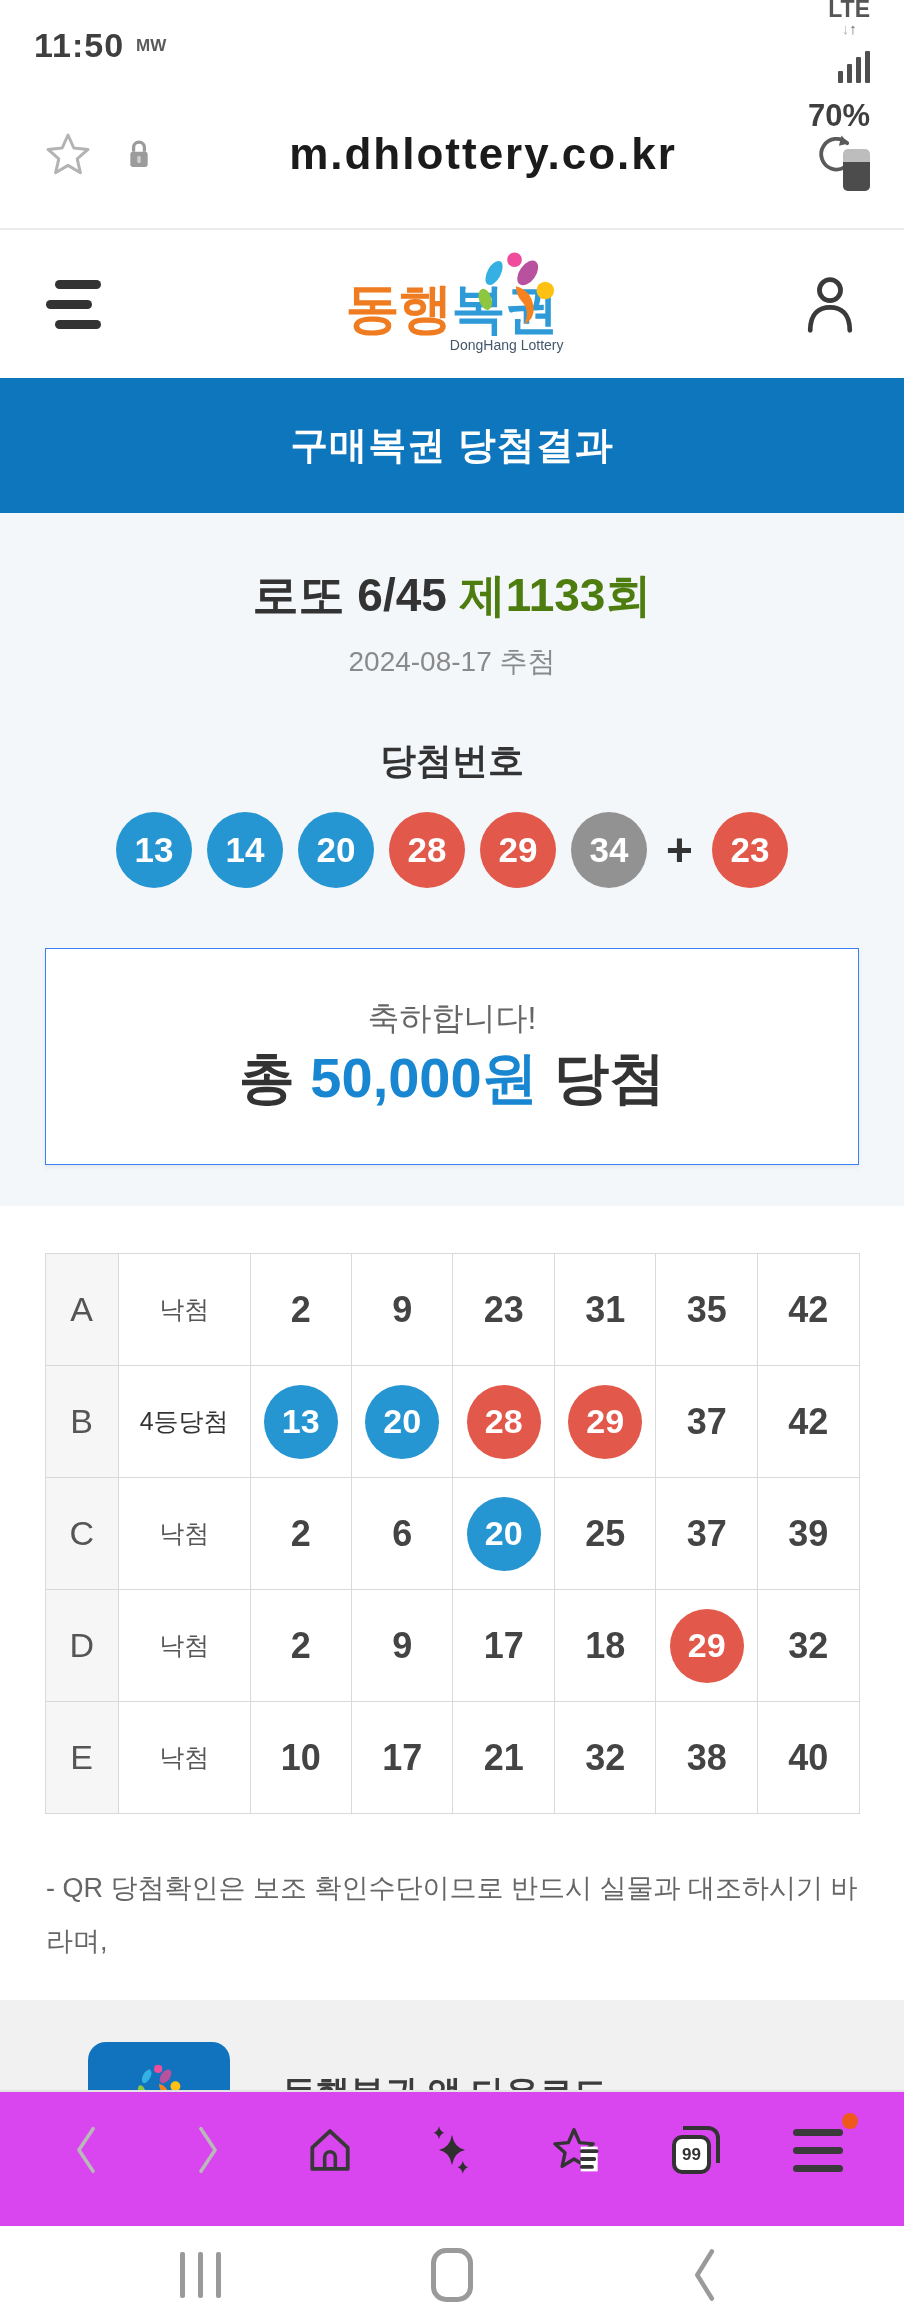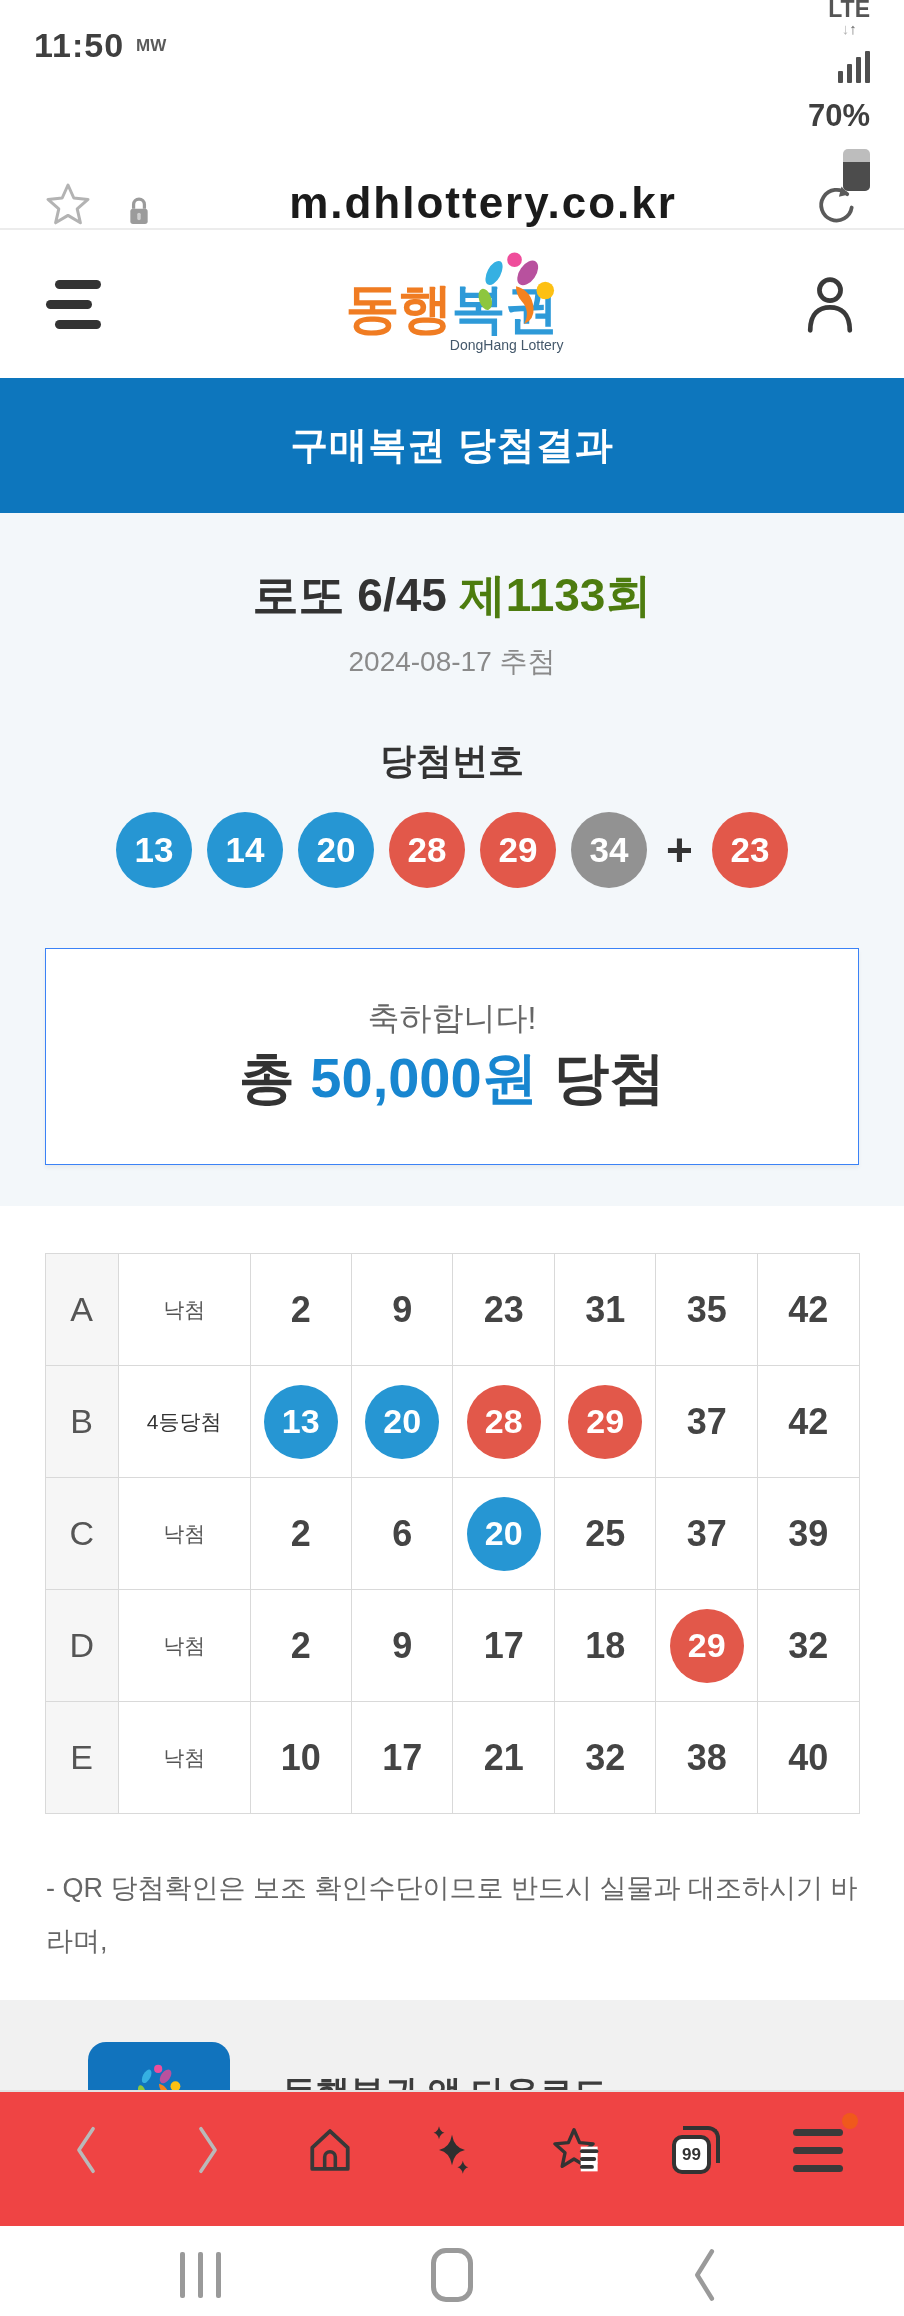--- a/index.html
+++ b/index.html
@@ -19,21 +19,21 @@
   .lte-top { font-size:23px; font-weight:800; color:#555; }
   .lte-arrows { font-size:15px; margin-top:0; }
   .arr-dn { color:#b5b5b5; } .arr-up { color:#707070; }
   .sigbars { display:flex; align-items:flex-end; gap:4px; height:32px; }
   .sigbars i { display:block; width:5px; background:#4f4f4f; border-radius:1px; }
   .sb-batt-pct { font-size:31px; font-weight:700; color:#3f3f3f; }
   .battery { width:27px; height:42px; border-radius:5px; background:#bdbdbd; position:relative; overflow:hidden; }
   .battery:before { content:""; position:absolute; left:0; bottom:0; width:100%; height:70%; background:#4c4c4c; }
 
   
-  .url-bar { height:150px; display:flex; align-items:flex-end; padding:0 44px; border-bottom:2px solid #ececec; }
+  .url-bar { height:150px; display:flex; align-items:center; padding:0 44px; border-bottom:2px solid #ececec; }
   .url-text { flex:1; text-align:center; font-size:44px; font-weight:800; color:#1b1b1b; letter-spacing:2px; }
   .icon-btn { display:flex; align-items:center; justify-content:center; }
   .lock-wrap { margin-left:34px; }
 
   
   .site-header { height:148px; display:flex; align-items:center; justify-content:space-between; padding:0 46px; background:#fff; }
   .burger { display:flex; flex-direction:column; gap:11px; padding:6px 0; }
   .burger i { display:block; width:46px; height:9px; border-radius:5px; background:#333; }
   .burger i:nth-child(1), .burger i:nth-child(3){ margin-left:9px; }
   .logo { display:flex; flex-direction:column; align-items:center; position:relative; padding-top:26px; }
@@ -61,37 +61,37 @@
           display:flex; flex-direction:column; align-items:center; justify-content:center; }
   .congrats-line { font-size:32px; color:#666; }
   .total-line { font-size:56px; font-weight:800; color:#333; }
   .total-amount { color:#1886d0; }
 
   
   .white-sec { background:#fff; padding-top:47px; height:794px; }
   table.prize { width:815px; margin:0 auto; border-collapse:collapse; }
   table.prize td { border:1px solid #d9d9d9; height:112px; text-align:center; vertical-align:middle; }
   td.slot { width:73px; background:#f6f6f6; font-size:34px; color:#555; }
-  td.result { width:131px; font-size:21px; color:#555; }
+  td.result { width:131px; font-size:25px; color:#555; }
   td.result.winlbl { color:#333; }
   td.numcell { width:101px; }
   .num { font-size:36px; font-weight:700; color:#444; }
   .tball { width:74px; height:74px; border-radius:50%; color:#fff; font-size:34px; font-weight:800;
            display:inline-flex; align-items:center; justify-content:center; }
   .notice { margin:48px 40px 0 46px; font-size:27px; color:#666; line-height:1.95; }
   .notice .l2 { padding-left:16px; }
 
   
   .footer-strip { height:90px; background:#f1f1f1; position:relative; overflow:hidden; }
   .app-icon { position:absolute; left:88px; top:42px; width:142px; height:96px; border-radius:18px;
               background:#1173bd; display:flex; align-items:flex-end; justify-content:center; padding-bottom:28px; }
   .app-text { position:absolute; left:282px; top:70px; font-size:34px; font-weight:700; color:#3c3c3c; }
 
   
-  .browser-toolbar { height:136px; background:#ef4444; border-top:2px solid #e3e3e3;
+  .browser-toolbar { height:136px; background:#d946ef; border-top:2px solid #e3e3e3;
                      display:flex; align-items:center; justify-content:space-between; padding:0 40px 18px 40px; }
   .tool { width:92px; display:flex; align-items:center; justify-content:center; position:relative; }
   .tabs-ic { position:relative; width:48px; height:48px; }
   .tabs-back { position:absolute; top:0; right:0; width:37px; height:37px; border-top:4px solid #333;
                border-right:4px solid #333; border-radius:0 12px 0 0; }
   .tabs-front { position:absolute; bottom:0; left:0; width:39px; height:39px; border:4px solid #333;
                 border-radius:10px; background:#fff; display:flex; align-items:center; justify-content:center;
                 font-size:17px; font-weight:800; color:#333; }
   .menu-ic { display:flex; flex-direction:column; gap:11px; }
   .menu-ic i { display:block; width:50px; height:7px; border-radius:4px; background:#3a3a3a; }

